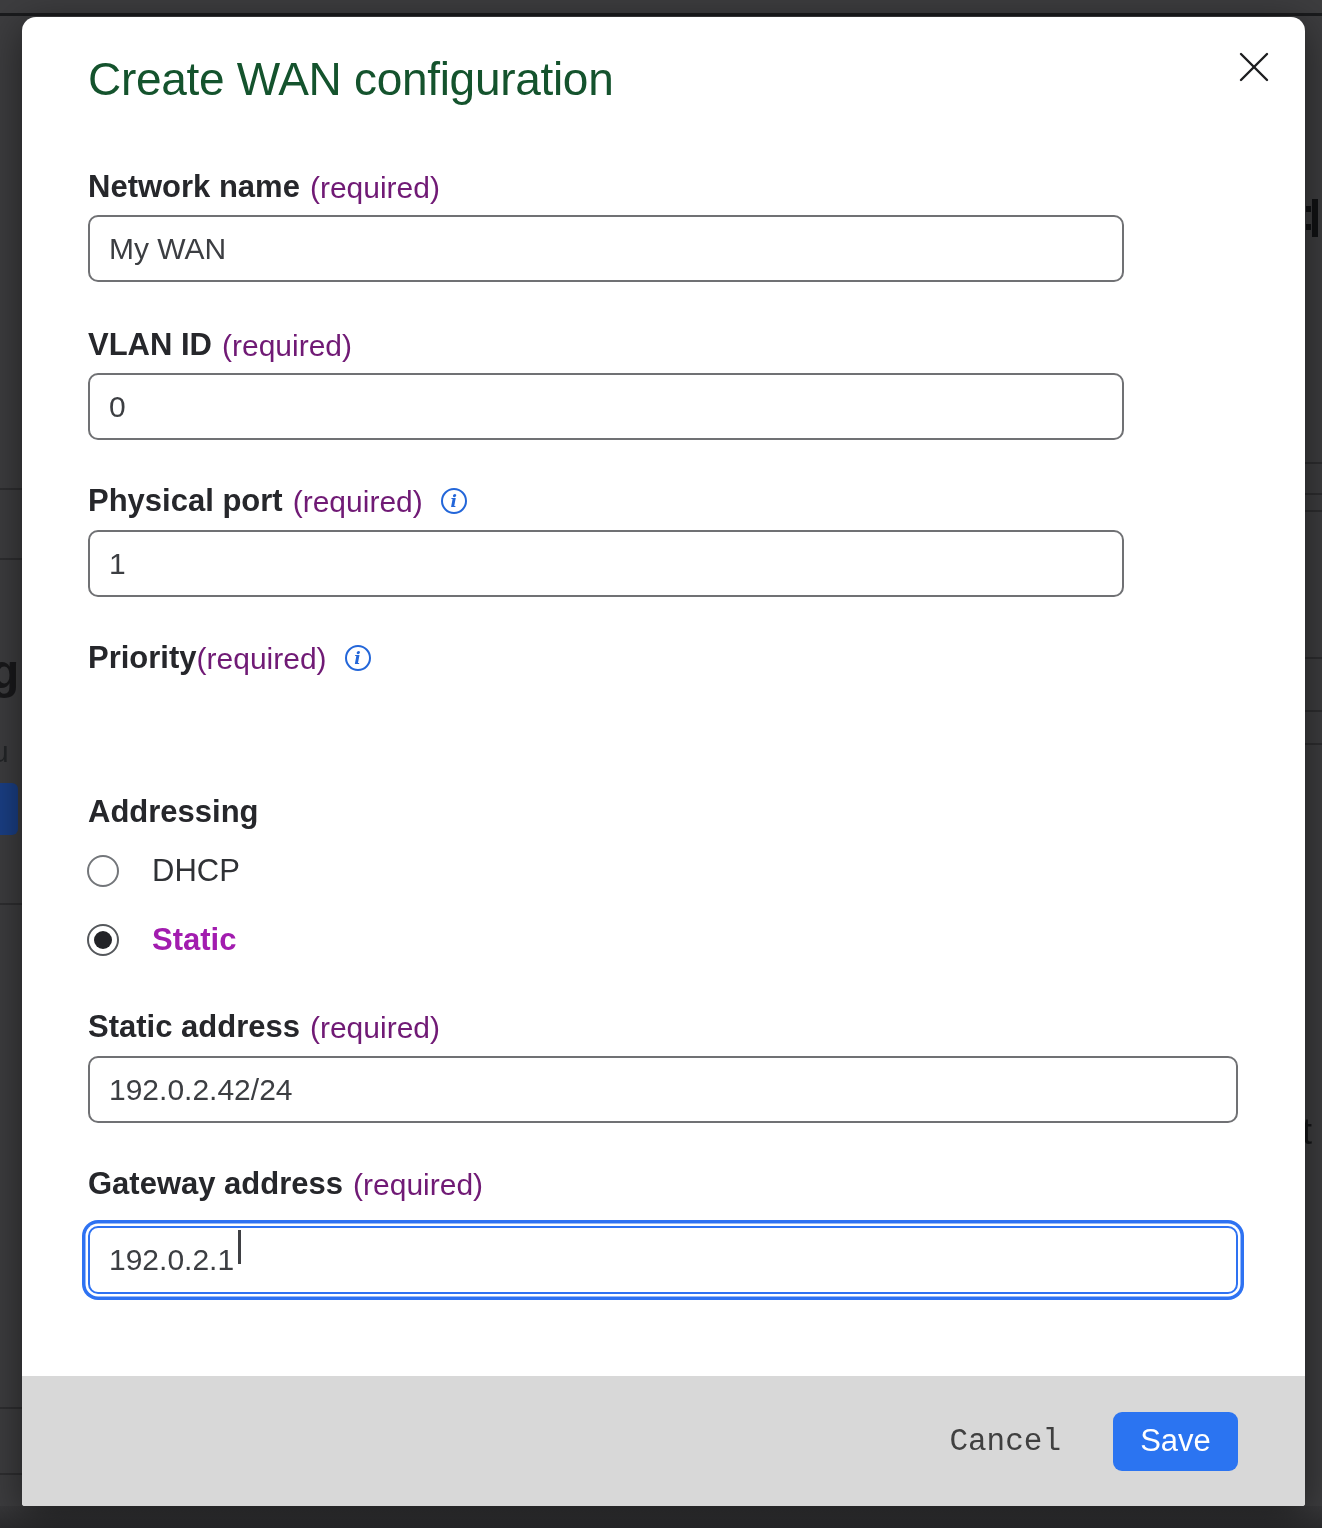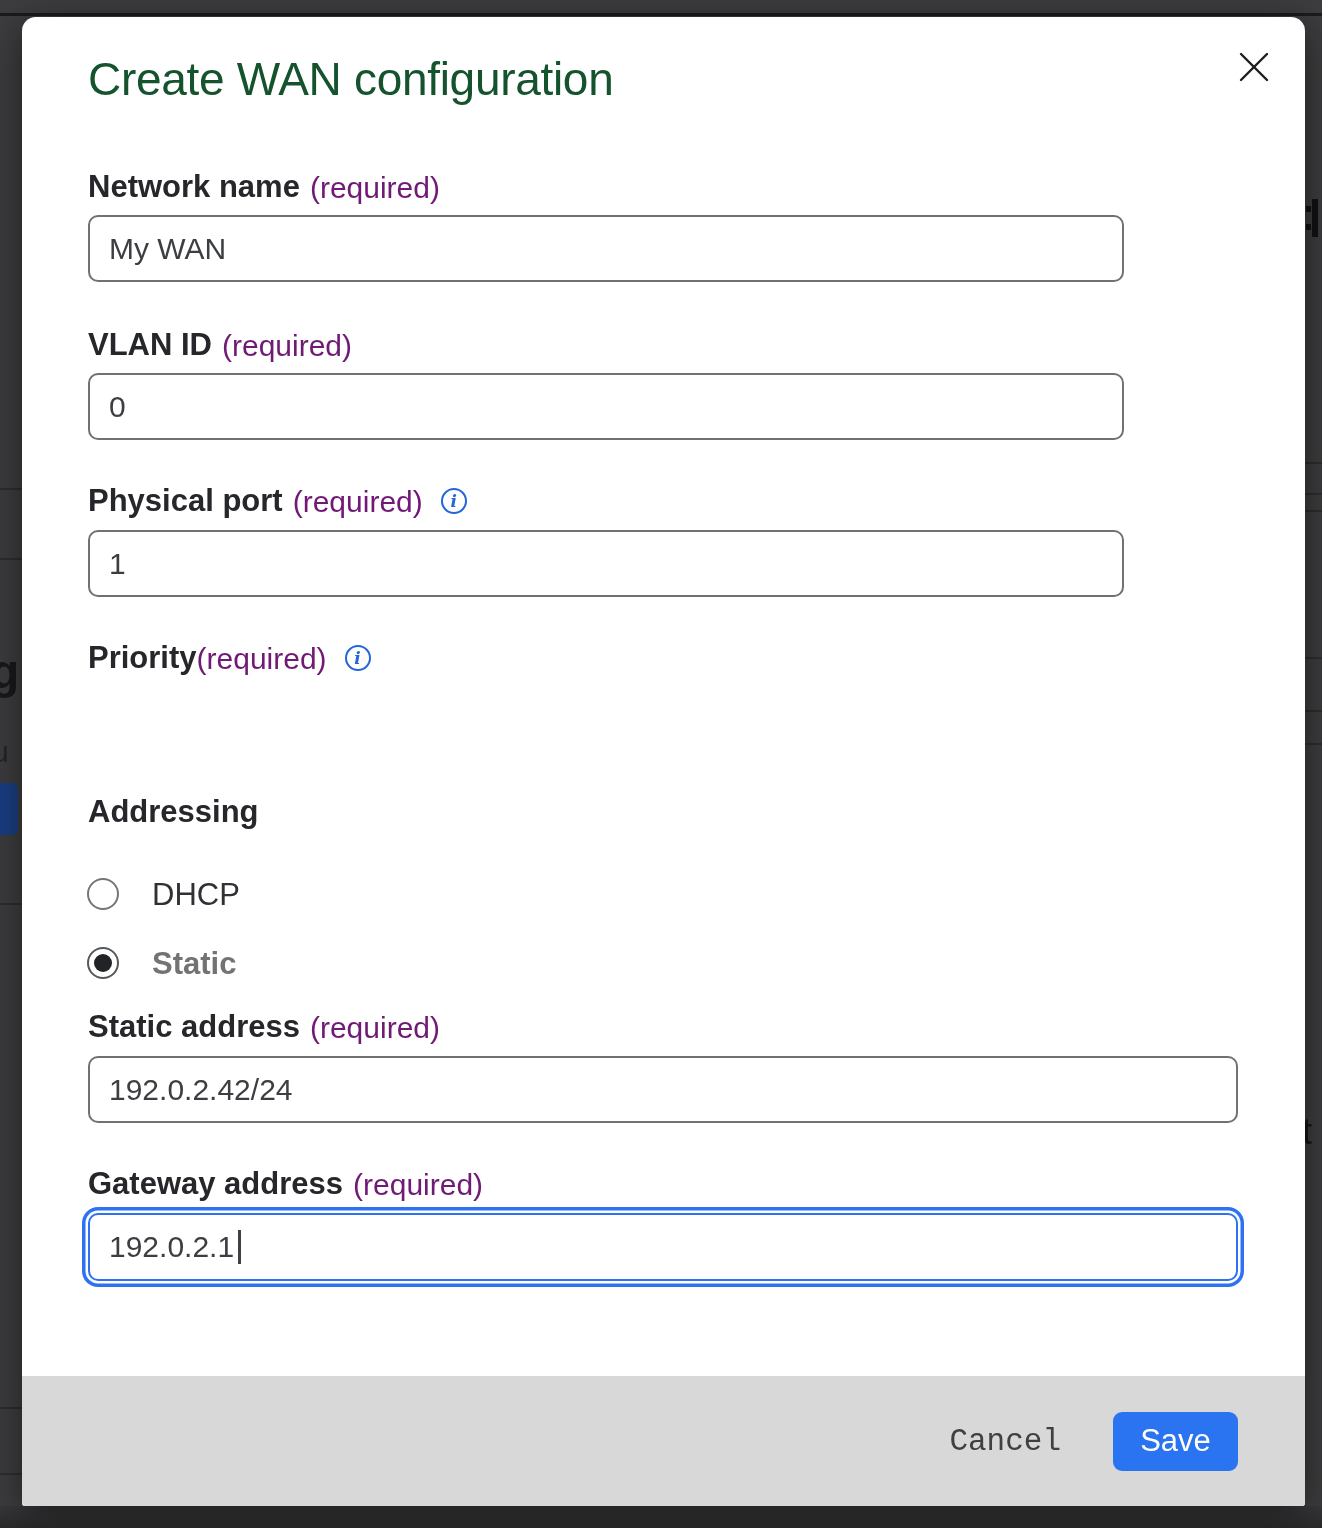--- a/index.html
+++ b/index.html
@@ -59,37 +59,37 @@
   .tfield{
     position:absolute;left:66px;height:67px;box-sizing:border-box;
     border:2px solid #707174;border-radius:10px;background:#fff;
     font-family:inherit;font-size:30px;color:#3c3e42;padding:0 19px;outline:none;
   }
   .tfield.narrow{width:1036px;}
   .tfield.wide{width:1150px;}
 
   .gateway-wrap{position:absolute;left:66px;top:1196px;width:1150px;height:68px;}
   .gateway-wrap .tfield{
-    position:absolute;left:0;top:0;width:100%;height:100%;
+    position:absolute;left:0;top:13px;width:100%;height:100%;
     border:2.5px solid #2e72f2;
     box-shadow:0 0 0 2.5px #ffffff, 0 0 0 6px #2e72f2;
   }
   .caret{position:absolute;left:150px;top:17px;width:2.5px;height:34px;background:#3f4044;}
 
   .section-heading{
     position:absolute;left:66px;top:778px;
     font-size:31px;font-weight:700;color:#26272b;line-height:1.1;
   }
-  .radio-row{position:absolute;left:65px;display:flex;align-items:flex-start;cursor:pointer;margin-top:24px;}
+  .radio-row{position:absolute;left:65px;display:flex;align-items:center;cursor:pointer;}
   .radio{width:32px;height:32px;border-radius:50%;box-sizing:border-box;flex:0 0 auto;}
   .radio.off{border:2.5px solid #73767a;}
   .radio.on{border:2.5px solid #55585c;display:flex;align-items:center;justify-content:center;}
   .radio .dot{width:18px;height:18px;border-radius:50%;background:#222327;}
   .radio-label{margin-left:33px;font-size:31px;color:#2f3135;line-height:1.1;}
-  .radio-label.bold{font-weight:700;color:#737373;}
+  .radio-label.bold{font-weight:700;color:#a21caf;}
 
   .footer{
     position:absolute;left:0;right:0;top:1359px;height:130px;
     background:#d8d8d8;box-sizing:border-box;
     display:flex;align-items:center;justify-content:flex-end;
     padding-right:67px;gap:50px;border-radius:0 0 3px 3px;
   }
   .cancel-btn{
     background:none;border:none;font-family:Liberation Mono, monospace;
     font-size:31px;color:#404040;padding:6px 2px;cursor:pointer;

